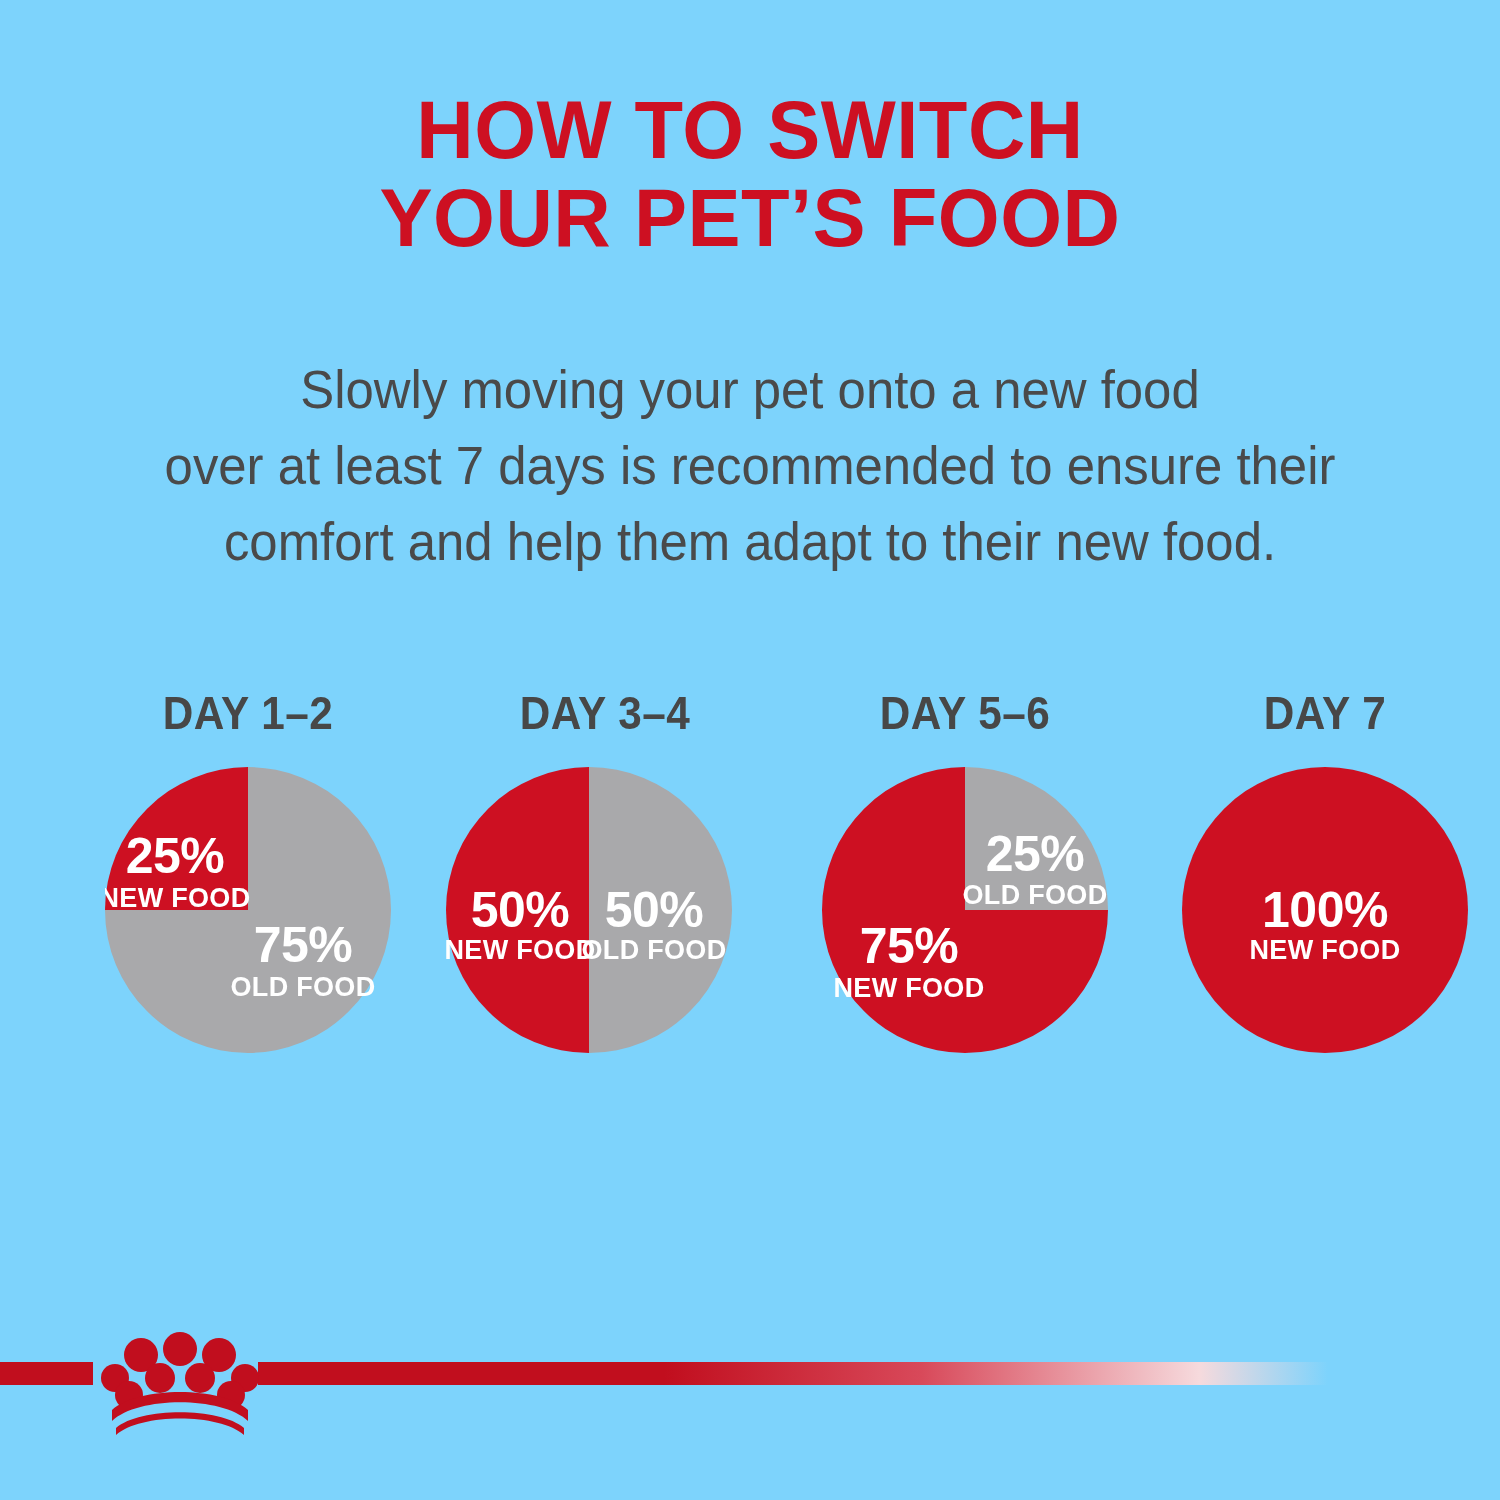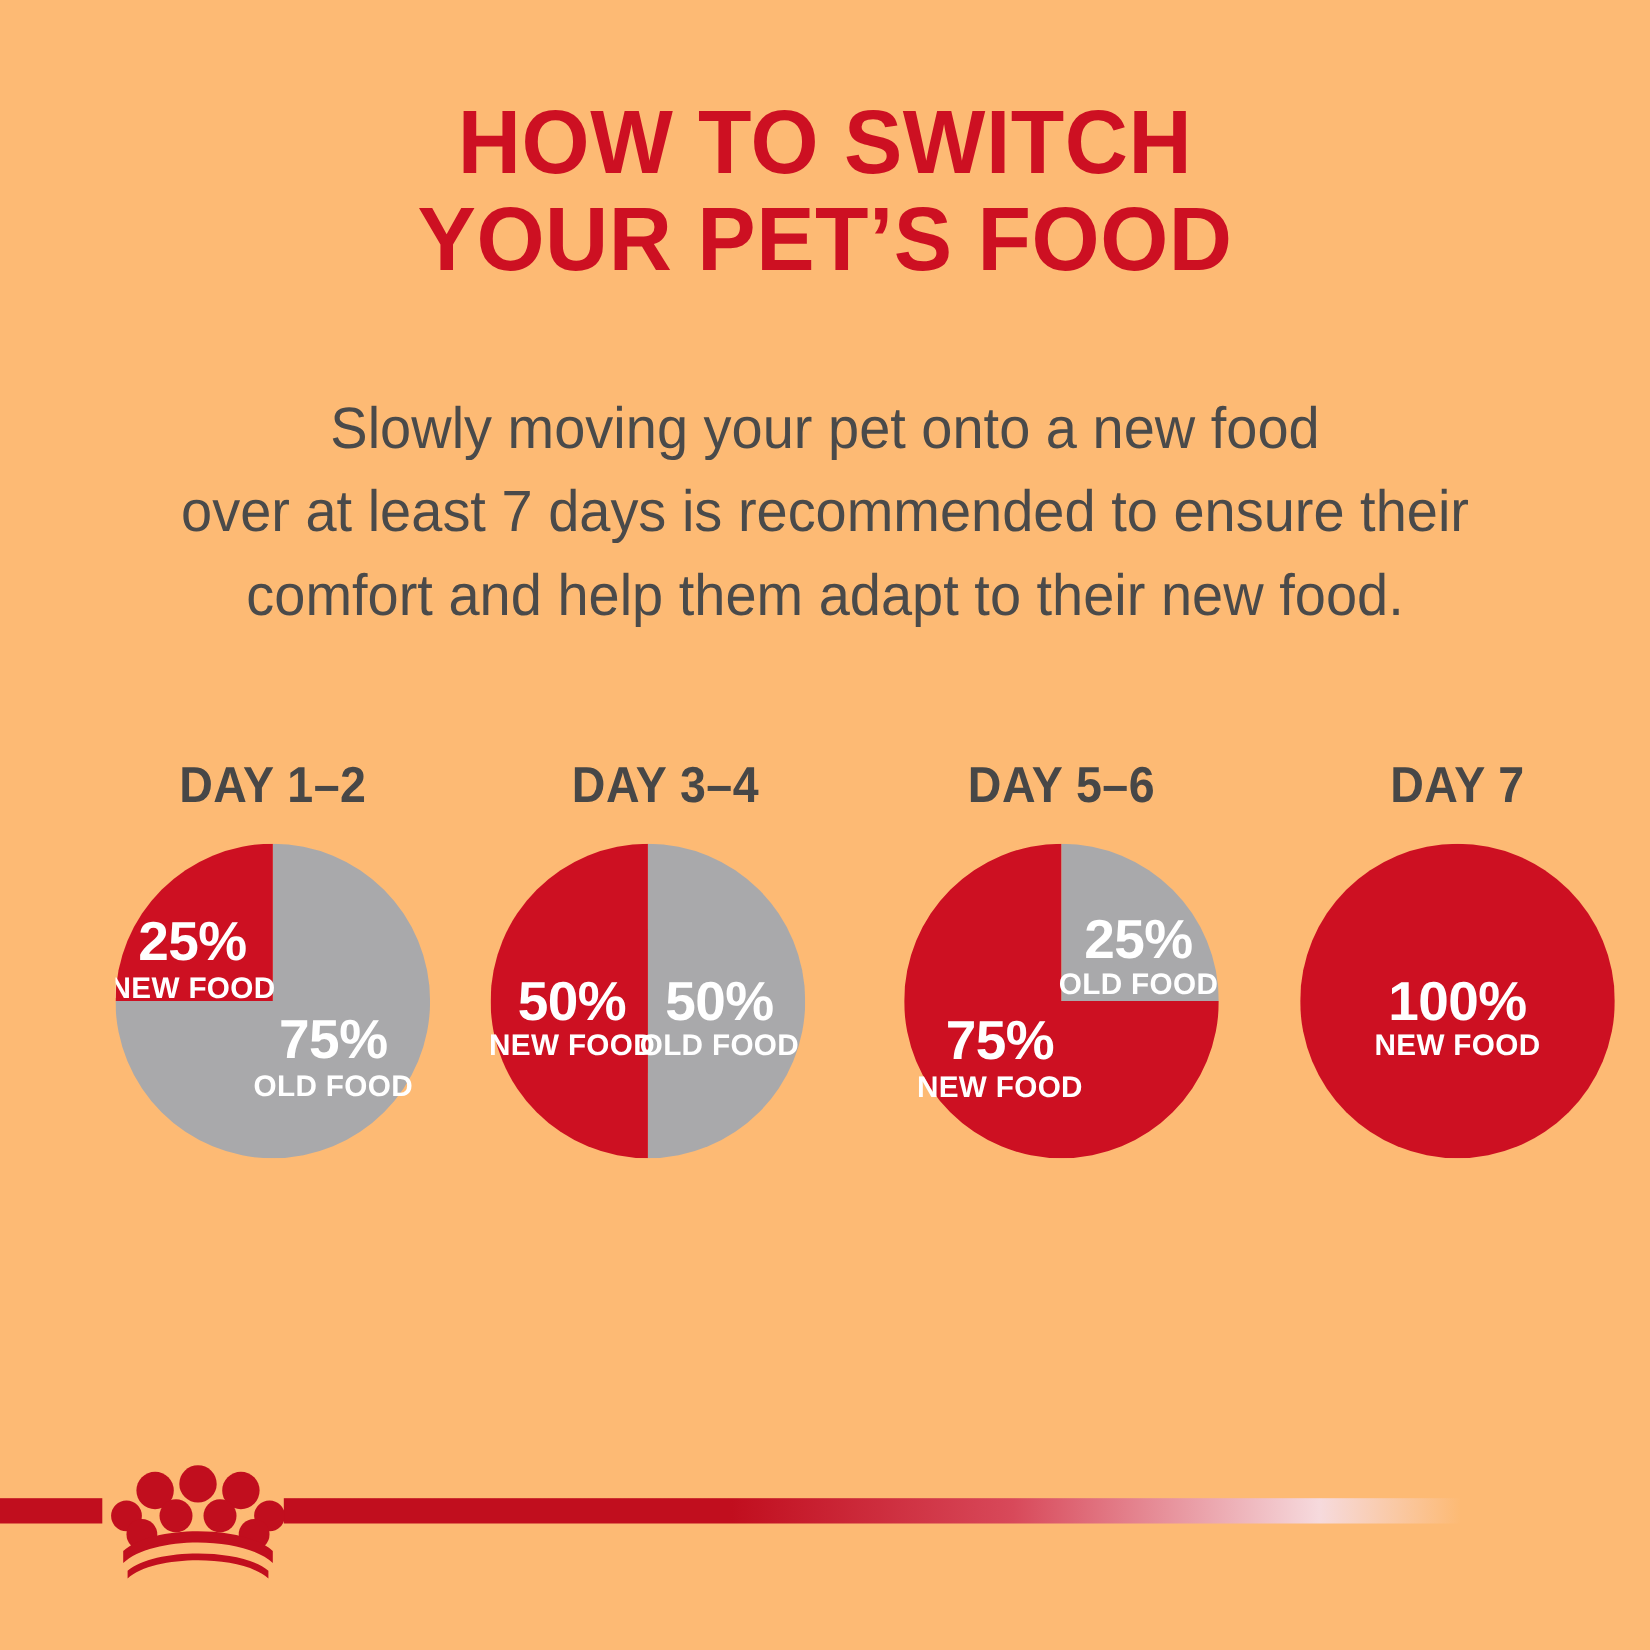--- a/index.html
+++ b/index.html
@@ -4,21 +4,21 @@
 <style>
   html, body {
     margin: 0;
     padding: 0;
     background: #ffffff;
   }
   #page {
     position: relative;
     width: 1500px;
     height: 1500px;
-    background: #fdba74;
+    background: #7dd3fc;
     overflow: hidden;
     font-family: "Liberation Sans", sans-serif;
     text-decoration: underline;
   }
 
   
   .title {
     position: absolute;
     left: 0;
     top: 86px;

